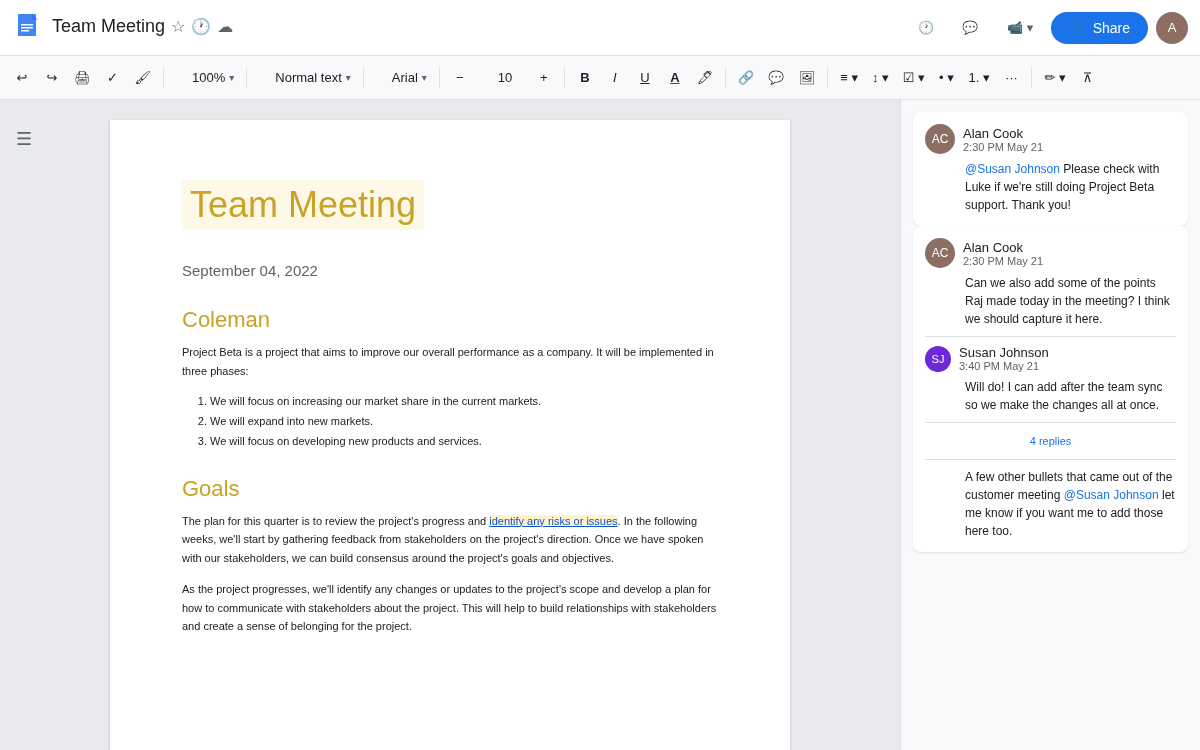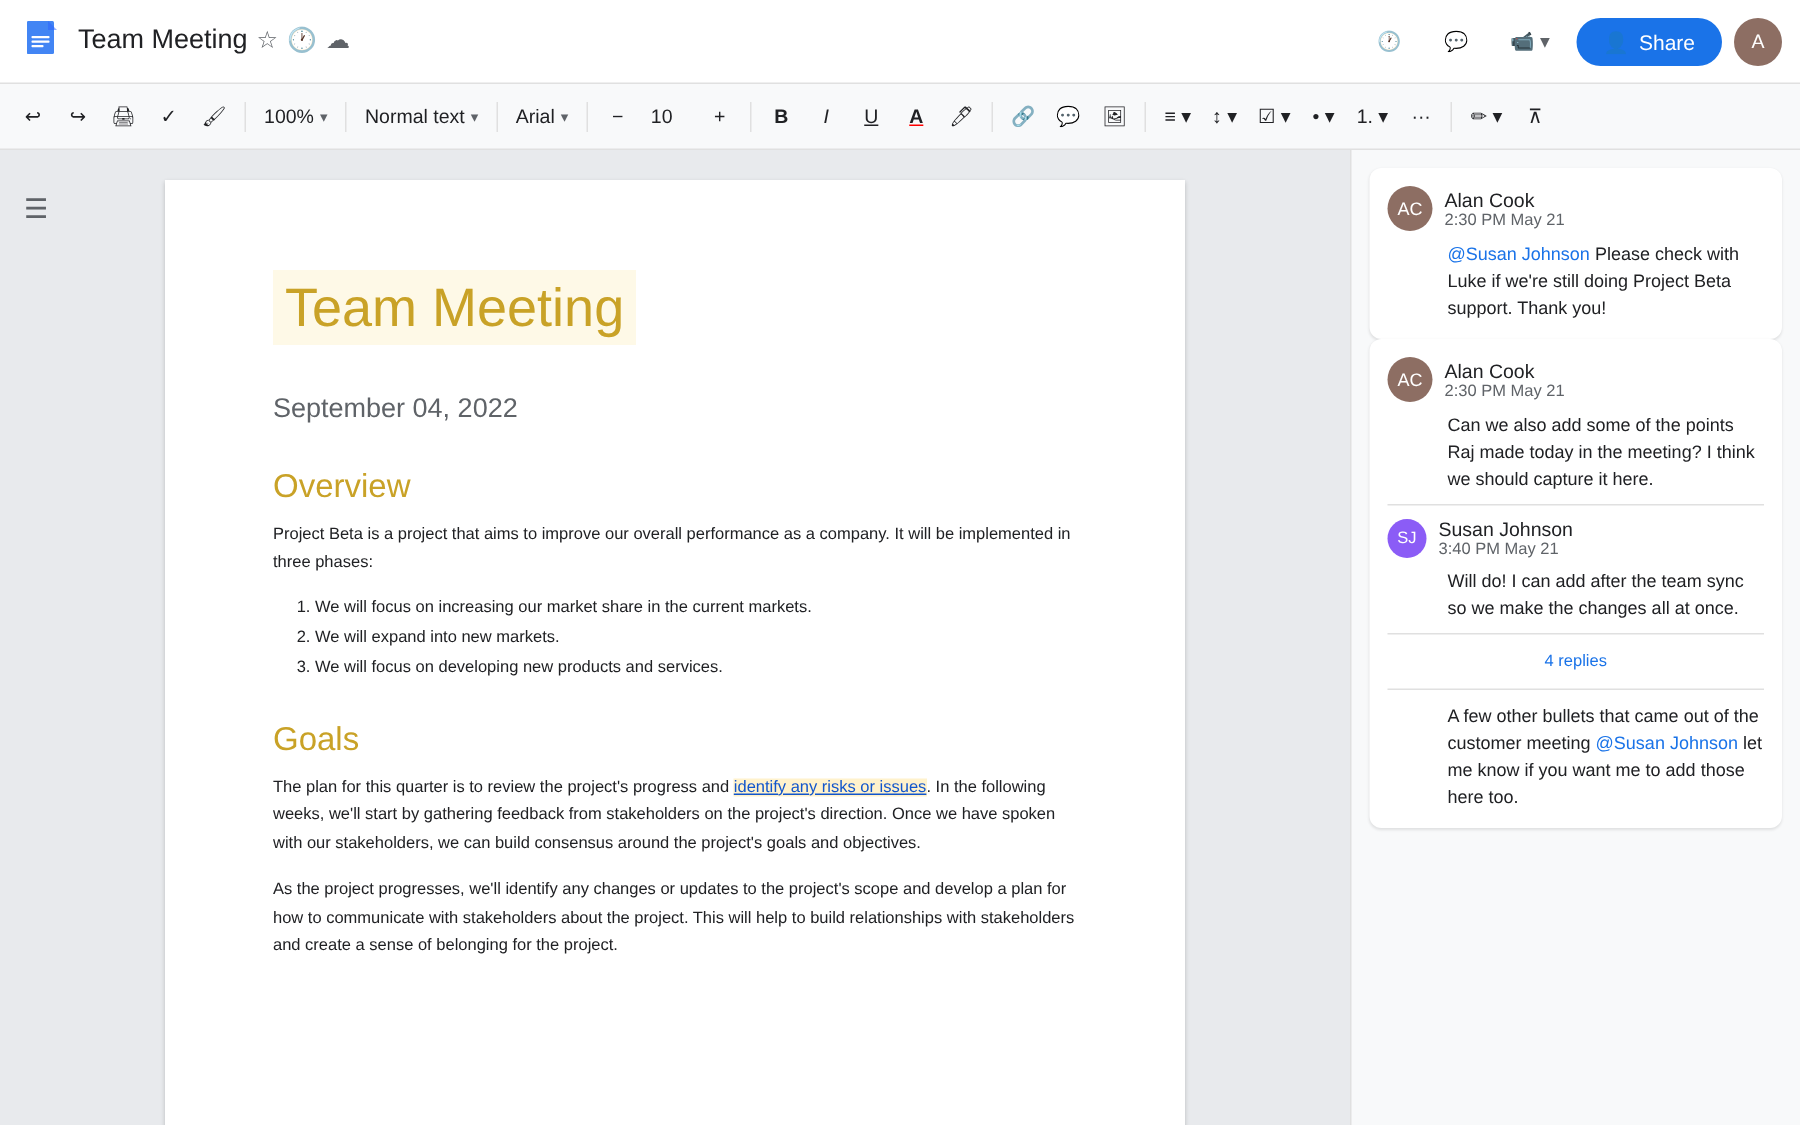--- a/index.html
+++ b/index.html
@@ -23,52 +23,52 @@
     #share-btn { background: #1a73e8; color: #fff; border-radius: 20px; padding: 8px 18px; font-size: 14px; border: none; cursor: pointer; display: flex; align-items: center; gap: 6px; }
     #avatar { width: 32px; height: 32px; border-radius: 50%; background: #8d6e63; display: flex; align-items: center; justify-content: center; color: #fff; font-size: 13px; font-weight: 500; }
 
     
     #toolbar {
       display: flex; align-items: center; padding: 4px 8px; background: #f8f9fa;
       border-bottom: 1px solid #e0e0e0; height: 44px; gap: 2px; flex-wrap: nowrap; overflow: hidden;
     }
     .tb-btn { padding: 4px 6px; border: none; background: transparent; cursor: pointer; border-radius: 4px; color: #202124; font-size: 13px; display: flex; align-items: center; justify-content: center; min-width: 28px; height: 28px; }
     .tb-separator { width: 1px; height: 20px; background: #e0e0e0; margin: 0 4px; }
-    .tb-dropdown { display: flex; align-items: center; padding: 2px 6px; border-radius: 4px; cursor: pointer; height: 28px; border: none; background: transparent; font-size: 13px; gap: 4px; }
+    .tb-dropdown { display: flex; align-items: center; padding: 2px 6px; border-radius: 4px; cursor: pointer; height: 28px; border: none; background: transparent; font-size: 13px; gap: 4px; margin-left: 16px; }
     .chevron { font-size: 10px; color: #5f6368; }
     .tb-bold { font-weight: bold; }
     .tb-italic { font-style: italic; }
     .tb-underline { text-decoration: underline; }
 
     
     #main { display: flex; height: calc(750px - 100px); }
 
     
     #doc-area { flex: 1; overflow-y: auto; background: #e8eaed; display: flex; flex-direction: column; align-items: center; padding: 20px; }
     #doc-page { background: #fff; width: 680px; min-height: 900px; padding: 60px 72px; box-shadow: 0 1px 3px rgba(0,0,0,0.2); }
 
     
     #outline-toggle { position: absolute; left: 8px; top: 110px; padding: 8px; cursor: pointer; color: #5f6368; }
 
     
     .doc-title-text { font-size: 36px; font-weight: 400; color: #c9a227; background: #fef9e7; padding: 4px 8px; display: inline-block; margin-bottom: 12px; }
-    .doc-date { font-size: 18px; color: #5f6368; margin-bottom: 28px; }
+    .doc-date { font-size: 15px; color: #5f6368; margin-bottom: 28px; }
     .doc-heading { font-size: 22px; font-weight: 400; color: #c9a227; margin-bottom: 10px; margin-top: 24px; }
     .doc-paragraph { font-size: 11px; line-height: 1.7; margin-bottom: 12px; color: #202124; }
     .doc-list { margin-left: 28px; margin-bottom: 0; }
     .doc-list li { font-size: 11px; line-height: 1.8; color: #202124; }
     .highlight-link { color: #1155cc; text-decoration: underline; }
     .yellow-hl { background: #fff2cc; }
 
     
     #comments-panel { width: 300px; background: #f8f9fa; overflow-y: auto; border-left: 1px solid #e0e0e0; padding: 12px; display: flex; flex-direction: column; }
     .comment-card { background: #fff; border-radius: 8px; padding: 12px; box-shadow: 0 1px 2px rgba(0,0,0,0.1); }
     .comment-header { display: flex; align-items: center; gap: 8px; margin-bottom: 6px; }
     .comment-avatar { width: 30px; height: 30px; border-radius: 50%; background: #8d6e63; display: flex; align-items: center; justify-content: center; color: #fff; font-size: 12px; font-weight: 500; flex-shrink: 0; }
-    .comment-avatar.green { background: #8b5cf6; }
+    .comment-avatar.green { background: #6d28d9; }
     .comment-avatar.blue { background: #1565c0; }
     .comment-name { font-size: 13px; font-weight: 500; color: #202124; }
     .comment-time { font-size: 11px; color: #5f6368; }
     .comment-text { font-size: 12px; line-height: 1.5; color: #202124; margin-left: 40px; }
     .comment-mention { color: #1a73e8; }
     .comment-divider { border: none; border-top: 1px solid #e0e0e0; margin: 8px 0; }
     .reply-count { text-align: center; font-size: 11px; color: #1a73e8; padding: 4px 0; cursor: pointer; }
   </style>
 </head>
 <body>
@@ -164,21 +164,21 @@
       <span style="font-size: 18px; color: #5f6368;">☰</span>
     </div>
 
     <div id="doc-page">
 
       <div style="margin-bottom: 20px;">
         <span class="doc-title-text">Team Meeting</span>
       </div>
       <div class="doc-date">September 04, 2022</div>
 
-      <div class="doc-heading">Overview</div>
+      <div class="doc-heading">Coleman</div>
       <p class="doc-paragraph">Project Beta is a project that aims to improve our overall performance as a company. It will be implemented in three phases:</p>
       <ol class="doc-list">
         <li>We will focus on increasing our market share in the current markets.</li>
         <li>We will expand into new markets.</li>
         <li>We will focus on developing new products and services.</li>
       </ol>
 
       <div class="doc-heading">Goals</div>
       <p class="doc-paragraph">
         <span>The plan for this quarter is to review the project's progress and </span><span class="highlight-link yellow-hl">identify any risks or issues</span><span>. In the following weeks, we'll start by gathering feedback from stakeholders on the project's direction. Once we have spoken with our stakeholders, we can build consensus around the project's goals and objectives.</span>

